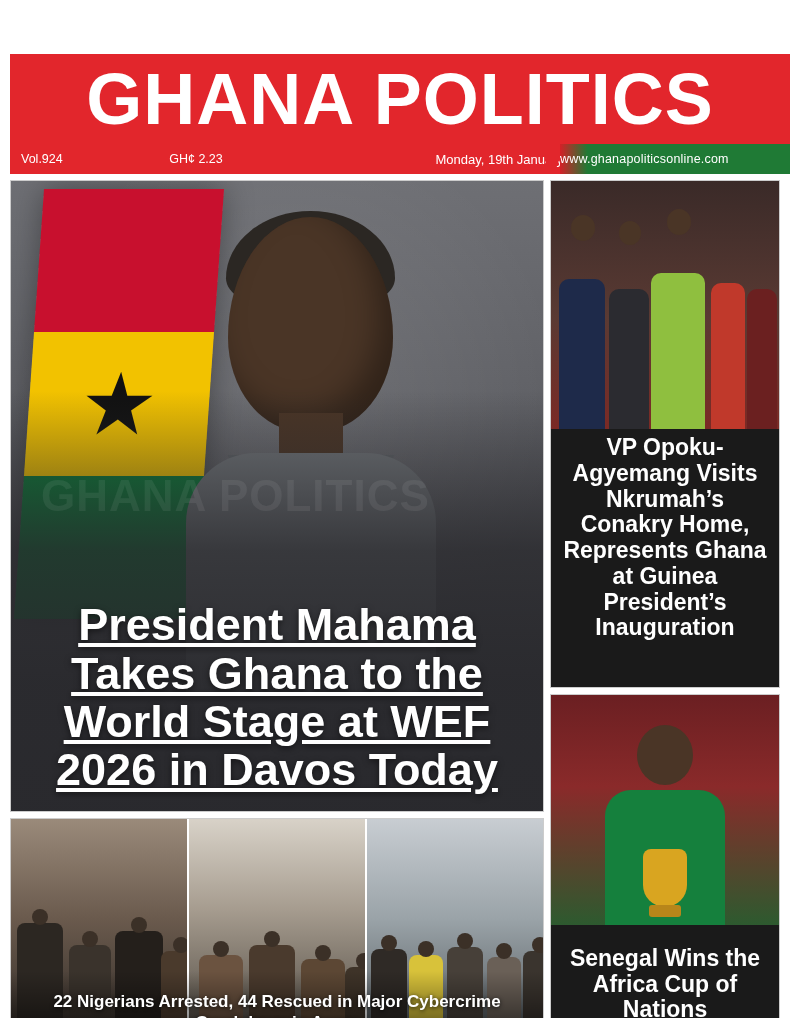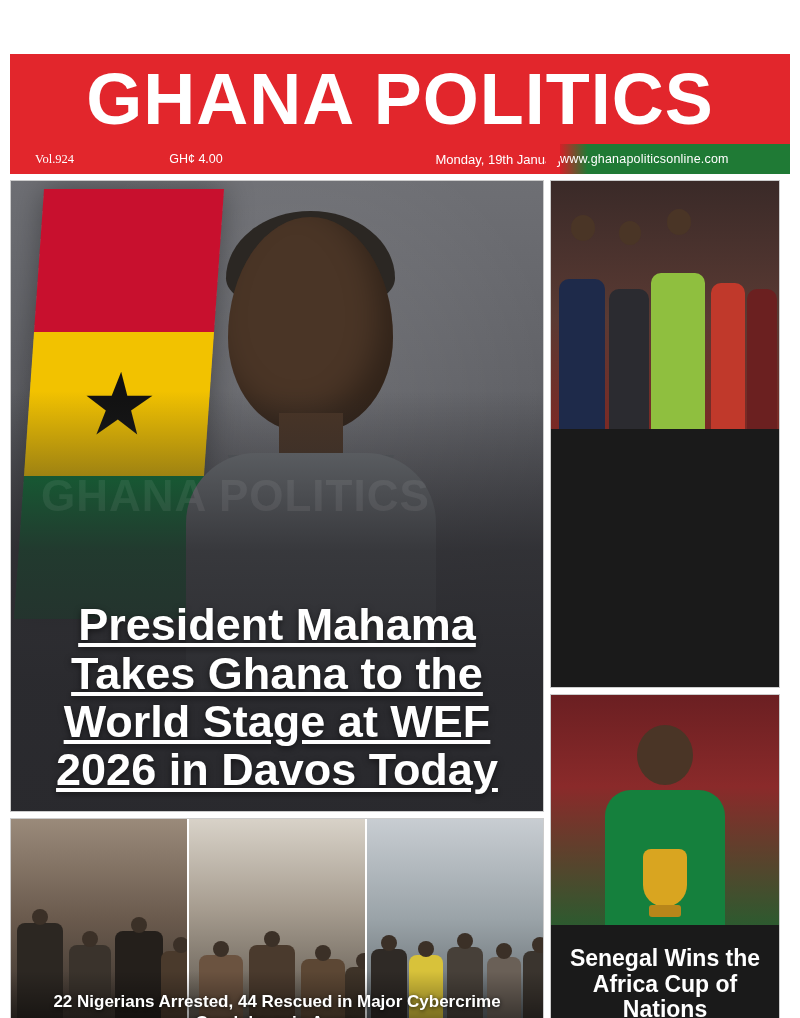--- a/index.html
+++ b/index.html
@@ -48,23 +48,22 @@
     height: 30px;
     display: flex;
     align-items: center;
     position: relative;
     color: #ffffff;
     font-size: 12.5px;
     border-left: 1px solid #e2262c;
   }
   .infobar .vol {
     width: 110px;
-    padding-left: 24px;
+    padding-left: 10px;
     box-sizing: border-box;
-    font-family: Liberation Serif, serif;
   }
   .infobar .price {
     width: 150px;
     text-align: center;
   }
   .infobar .date {
     flex: 1;
     text-align: center;
     padding-right: 30px;
     font-size: 13px;
@@ -347,21 +346,21 @@
 <body>
 
 <div class="page">
 
   <div class="masthead">
     <div class="masthead-title">GHANA POLITICS</div>
   </div>
 
   <div class="infobar">
     <div class="vol">Vol.924</div>
-    <div class="price">GH¢ 4.00</div>
+    <div class="price">GH¢ 2.23</div>
     <div class="date">Monday, 19th January 2026</div>
     <div class="website">
       <span class="arrow"></span>
       <span>www.ghanapoliticsonline.com</span>
     </div>
   </div>
 
   <div class="content">
 
     <div class="col-left">
@@ -421,20 +420,21 @@
         <div class="card-photo photo-1">
           <div class="p-person" style="left:8px;width:46px;height:150px;background:#1e2a4a;"></div>
           <div class="p-head" style="left:20px;top:34px;width:24px;height:26px;background:#4a3526;"></div>
           <div class="p-person" style="left:58px;width:40px;height:140px;background:#2b2b30;"></div>
           <div class="p-head" style="left:68px;top:40px;width:22px;height:24px;background:#4a3526;"></div>
           <div class="p-person" style="left:100px;width:54px;height:156px;background:#8fbf3f;"></div>
           <div class="p-head" style="left:116px;top:28px;width:24px;height:26px;background:#4a3526;"></div>
           <div class="p-person" style="left:160px;width:34px;height:146px;background:#c0392b;"></div>
           <div class="p-person" style="left:196px;width:30px;height:140px;background:#6b2020;"></div>
         </div>
+        <div class="card-caption cap-1">VP Opoku-Agyemang Visits Nkrumah’s Conakry Home, Represents Ghana at Guinea President’s Inauguration</div>
       </div>
 
       <div class="card card-2">
         <div class="card-photo photo-2">
           <div class="p-head" style="left:50%;margin-left:-28px;top:30px;width:56px;height:60px;background:#4a3526;"></div>
           <div class="p-person" style="left:50%;margin-left:-60px;width:120px;height:135px;background:#15803d;border-radius:26px 26px 0 0;"></div>
           <div class="trophy"></div>
         </div>
         <div class="card-caption cap-2">Senegal Wins the Africa Cup of Nations</div>
       </div>

